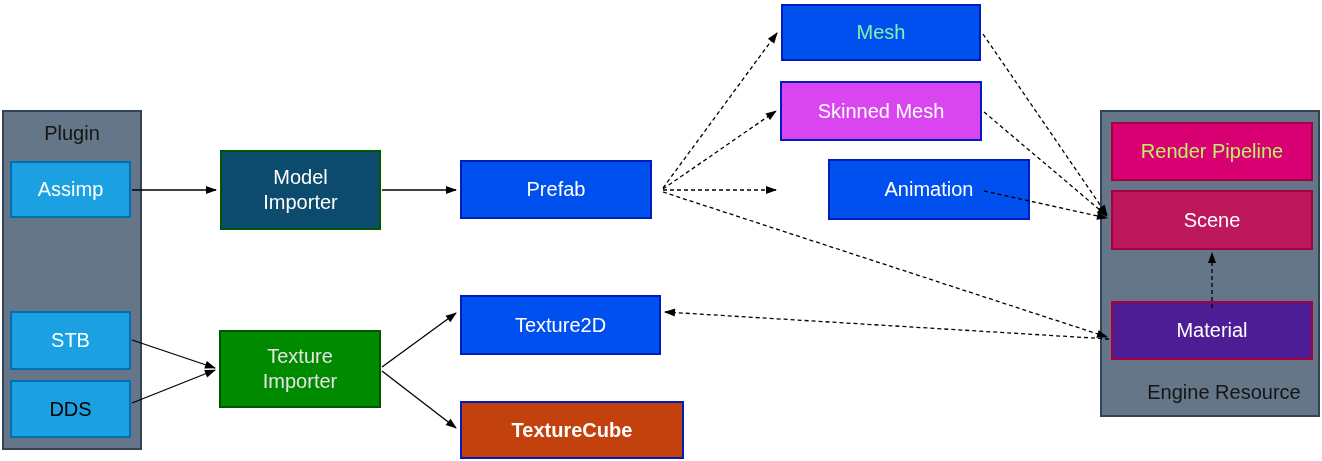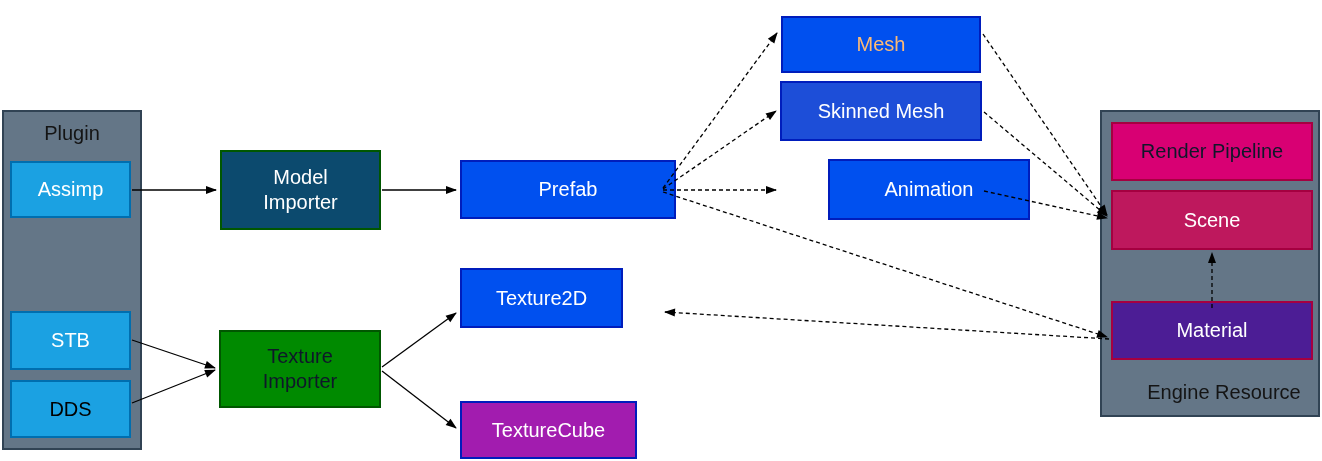--- a/index.html
+++ b/index.html
@@ -58,31 +58,31 @@
 
   <div class="group" style="left: 1100px; top: 110px; width: 220px; height: 307px; background-color: rgb(100, 118, 135); border-color: rgb(49, 67, 84);"></div>
   <div class="group-label" style="left: 1100px; top: 381px; width: 248px; color: rgb(20, 20, 20);">Engine Resource</div>
 
   <div class="node" style="left: 10px; top: 311px; width: 121px; height: 59px; background-color: rgb(27, 161, 226); border-color: rgb(0, 110, 175); color: rgb(255, 255, 255);">STB</div>
   <div class="node" style="left: 10px; top: 161px; width: 121px; height: 57px; background-color: rgb(27, 161, 226); border-color: rgb(0, 110, 175); color: rgb(255, 255, 255);">Assimp</div>
   <div class="node" style="left: 10px; top: 380px; width: 121px; height: 58px; background-color: rgb(27, 161, 226); border-color: rgb(0, 110, 175); color: #000000;">DDS</div>
 
   <div class="node" style="left: 220px; top: 150px; width: 161px; height: 80px; background-color: #0c4a6e; border-color: rgb(0, 87, 0); color: rgb(255, 255, 255);">Model
 Importer</div>
-  <div class="node" style="left: 219px; top: 330px; width: 162px; height: 78px; background-color: rgb(0, 138, 0); border-color: rgb(0, 87, 0); color: #0f172a;">Texture
+  <div class="node" style="left: 219px; top: 330px; width: 162px; height: 78px; background-color: rgb(0, 138, 0); border-color: rgb(0, 87, 0); color: #e5e5e5;">Texture
 Importer</div>
 
-  <div class="node" style="left: 460px; top: 160px; width: 216px; height: 59px; background-color: rgb(0, 80, 239); border-color: rgb(0, 29, 188); color: rgb(255, 255, 255);">Prefab</div>
-  <div class="node" style="left: 781px; top: 16px; width: 200px; height: 57px; background-color: rgb(0, 80, 239); border-color: rgb(0, 29, 188); color: #fdba74;">Mesh</div>
-  <div class="node" style="left: 780px; top: 81px; width: 202px; height: 60px; background-color: #1d4ed8; border-color: rgb(0, 29, 188); color: rgb(255, 255, 255);">Skinned Mesh</div>
+  <div class="node" style="left: 460px; top: 160px; width: 192px; height: 59px; background-color: rgb(0, 80, 239); border-color: rgb(0, 29, 188); color: rgb(255, 255, 255);">Prefab</div>
+  <div class="node" style="left: 781px; top: 4px; width: 200px; height: 57px; background-color: rgb(0, 80, 239); border-color: rgb(0, 29, 188); color: #86efac;">Mesh</div>
+  <div class="node" style="left: 780px; top: 81px; width: 202px; height: 60px; background-color: #d946ef; border-color: rgb(0, 29, 188); color: rgb(255, 255, 255);">Skinned Mesh</div>
   <div class="node" style="left: 828px; top: 159px; width: 202px; height: 61px; background-color: rgb(0, 80, 239); border-color: rgb(0, 29, 188); color: rgb(255, 255, 255);">Animation</div>
-  <div class="node" style="left: 460px; top: 268px; width: 163px; height: 60px; background-color: rgb(0, 80, 239); border-color: rgb(0, 29, 188); color: rgb(255, 255, 255);">Texture2D</div>
-  <div class="node" style="left: 460px; top: 401px; width: 177px; height: 58px; background-color: #a21caf; border-color: rgb(0, 29, 188); color: rgb(255, 255, 255);">TextureCube</div>
+  <div class="node" style="left: 460px; top: 295px; width: 201px; height: 60px; background-color: rgb(0, 80, 239); border-color: rgb(0, 29, 188); color: rgb(255, 255, 255);">Texture2D</div>
+  <div class="node" style="left: 460px; top: 401px; width: 224px; height: 58px; background-color: #c2410c; border-color: rgb(0, 29, 188); color: rgb(255, 255, 255); font-weight: bold;">TextureCube</div>
 
-  <div class="node" style="left: 1111px; top: 122px; width: 202px; height: 59px; background-color: rgb(216, 0, 115); border-color: rgb(165, 0, 64); color: #0f172a;">Render Pipeline</div>
+  <div class="node" style="left: 1111px; top: 122px; width: 202px; height: 59px; background-color: rgb(216, 0, 115); border-color: rgb(165, 0, 64); color: #bef264;">Render Pipeline</div>
   <div class="node" style="left: 1111px; top: 190px; width: 202px; height: 60px; background-color: #be185d; border-color: rgb(165, 0, 64); color: rgb(255, 255, 255);">Scene</div>
   <div class="node" style="left: 1111px; top: 301px; width: 202px; height: 59px; background-color: #4c1d95; border-color: rgb(165, 0, 64); color: rgb(255, 255, 255);">Material</div>
 
   <svg class="edges" width="1322" height="461">
     <defs>
       <marker id="arrow" markerWidth="13" markerHeight="10" refX="11" refY="5" orient="auto" markerUnits="userSpaceOnUse">
         <path class="arrowhead" d="M1,1 L12,5 L1,9 Z" fill="#000000"></path>
       </marker>
     </defs>
 

